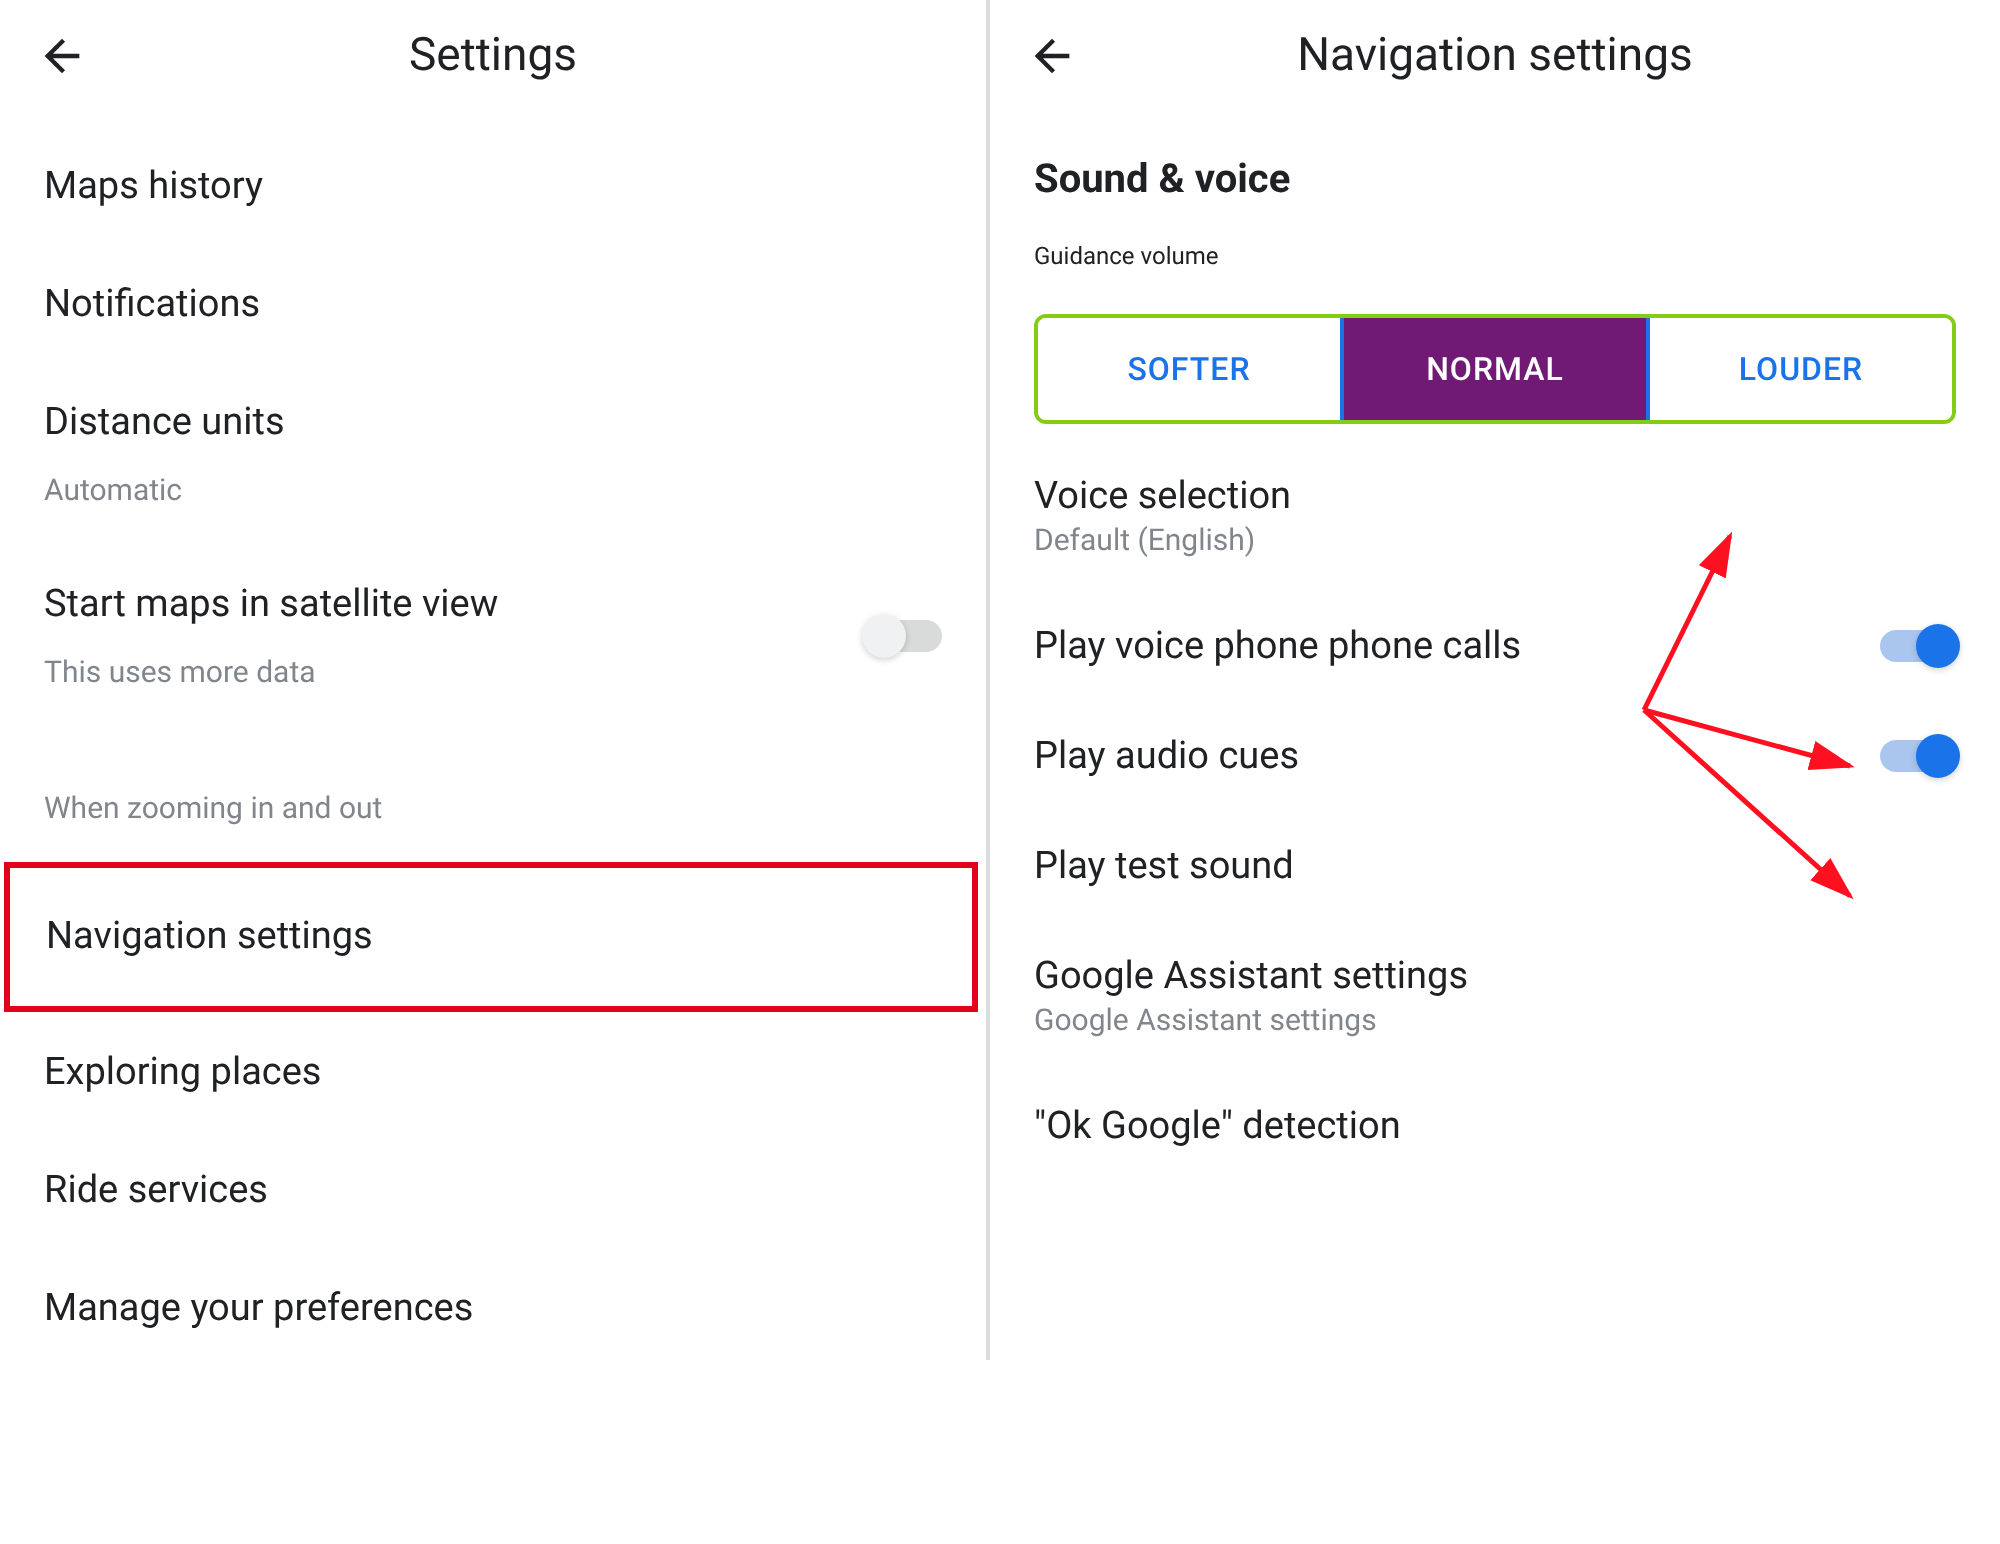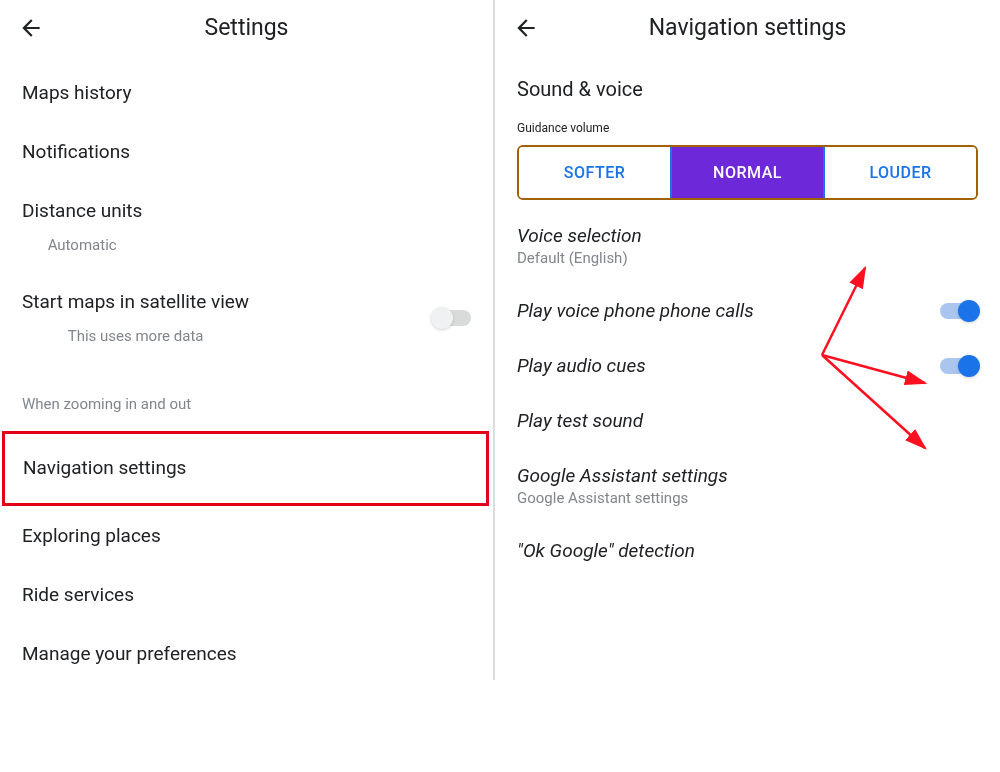--- a/index.html
+++ b/index.html
@@ -54,21 +54,20 @@
       background: #eceded;
       margin-top: 4px;
     }
     .list { padding: 0 0 0 0; }
     .item {
       padding: 18px 22px 18px 22px;
       display: flex;
       align-items: center;
       justify-content: space-between;
       cursor: pointer;
-      text-align: center;
     }
     .item-texts { display: flex; flex-direction: column; }
     .item-title {
       font-size: 19px;
       color: #202124;
       font-weight: 400;
     }
     .item-sub {
       font-size: 15px;
       color: #80868b;
@@ -93,60 +92,60 @@
       border-radius: 50%;
       background: #eff1f2;
       box-shadow: 0 1px 3px rgba(0,0,0,.18);
     }
     .toggle.off .knob { left: -2px; }
     .toggle.on { background: #aac6ee; }
     .toggle.on .knob { right: -2px; background: #1a73e8; }
     
     .section-heading {
       font-size: 20px;
-      font-weight: 400;
+      font-weight: 700;
       color: #202124;
       padding: 18px 22px 6px 22px;
     }
     .sub-label {
       font-size: 12px;
       color: #202124;
       padding: 14px 22px 10px 22px;
     }
     .segmented {
       display: flex;
-      margin: 0 22px 8px 22px;
-      border: 2px solid #a16207;
+      margin: 12px 22px 8px 22px;
+      border: 2px solid #84cc16;
       border-radius: 6px;
       overflow: hidden;
     }
     .seg {
       flex: 1;
       text-align: center;
       padding: 16px 0;
       font-size: 16px;
       font-weight: 500;
       color: #1a73e8;
       background: #fff;
       letter-spacing: .5px;
       cursor: pointer;
     }
     .seg.selected {
-      background: #6d28d9;
+      background: #701a75;
       color: #fff;
     }
     .seg + .seg { border-left: 2px solid #1a73e8; }
     .r-item {
       display: flex;
       align-items: center;
       justify-content: space-between;
       padding: 16px 22px 16px 22px;
     }
     .r-item .texts { display: flex; flex-direction: column; }
-    .r-title { font-size: 19px; color: #202124; font-style: italic; }
+    .r-title { font-size: 19px; color: #202124; }
     .r-sub { font-size: 15px; color: #80868b; margin-top: 2px; }
     
     .arrow {
       position: absolute;
       pointer-events: none;
     }
   </style>
 </head>
 <body>
 

